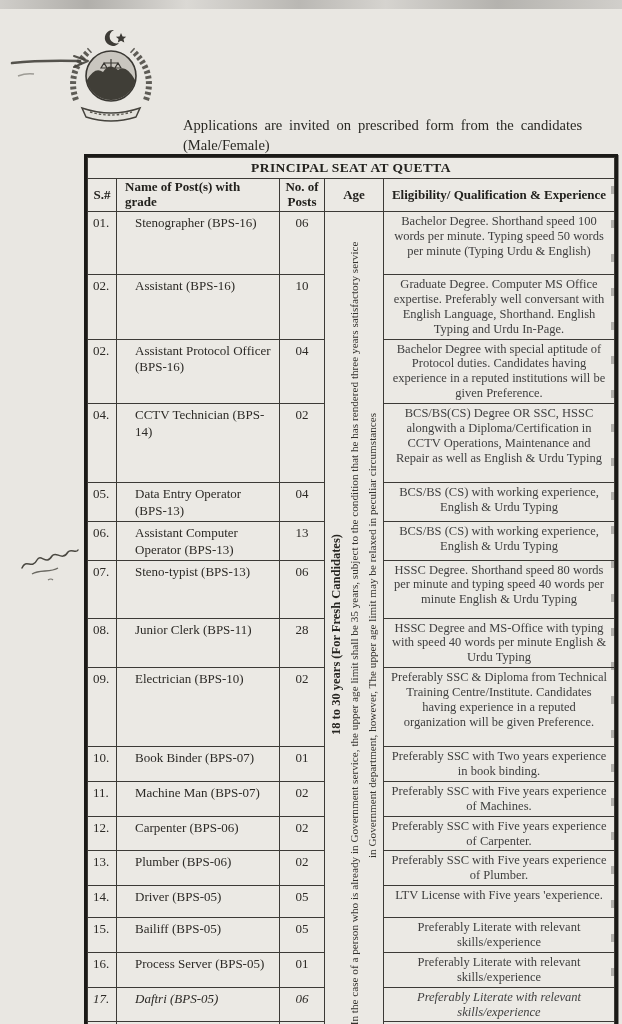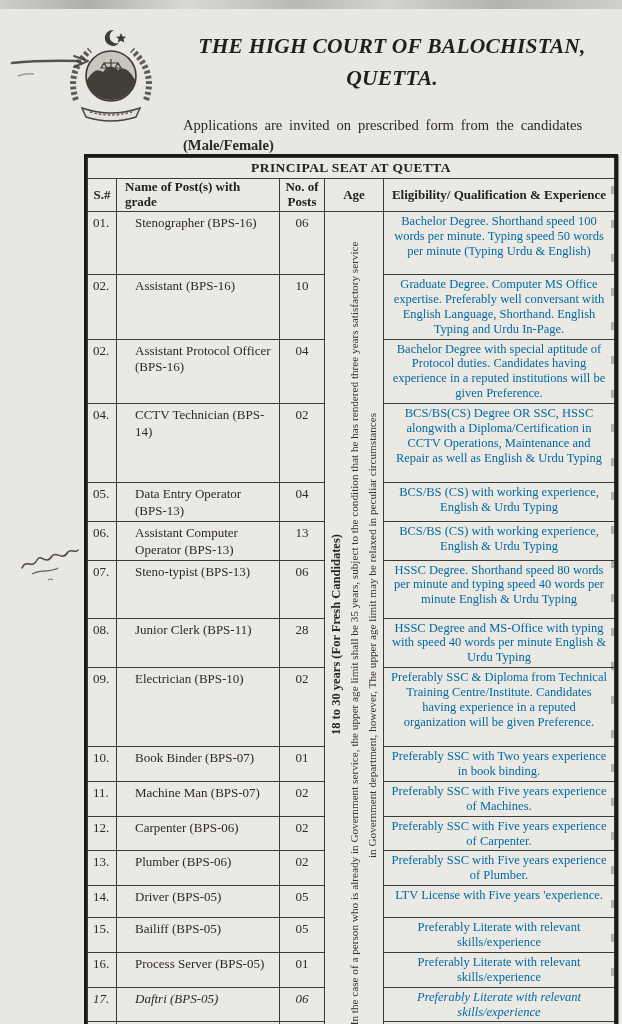--- a/index.html
+++ b/index.html
@@ -20,40 +20,40 @@
   .title-block{
     position:absolute; left:188px; top:30px; width:408px; text-align:center;
     font-weight:bold; font-style:italic; font-size:21.5px; line-height:1.5;
     color:#201f1b; letter-spacing:.2px;
   }
   .intro{
     position:absolute; left:85px; top:115px; width:521px;
     font-size:14.6px; line-height:1.4; color:#2b2a25;
   }
   .intro .line1{ padding-left:98px; word-spacing:3.2px; }
-  .intro b{ font-weight:bold;margin-top:48px; }
+  .intro b{ font-weight:normal;margin-top:48px; }
   .table-wrap{
     position:absolute; left:84px; top:154px; width:528px;
     border:3px solid #1b1a17; border-bottom-width:5px; background:#ebe9e4;
     box-shadow:1px 1px 0 #8a8884;
   }
   table{ width:100%; border-collapse:collapse; table-layout:fixed; }
   col.w-sn{width:29px;} col.w-name{width:163px;} col.w-posts{width:45px;}
   col.w-age{width:59px;} col.w-elig{width:auto;}
   th,td{ border:1px solid #3c3a36; padding:1px 4px; vertical-align:top; }
   .banner-row th{
     height:18px; text-align:center; font-size:13.5px; font-weight:bold;
     letter-spacing:.4px; padding:1px 2px; vertical-align:middle; color:#23221e;
   }
   .head-row th{ font-size:13px; font-weight:bold; vertical-align:middle; text-align:center; line-height:1.15; height:30px; color:#23221e; }
   .head-row th.h-name{ text-align:left; padding-left:8px; }
   td.c-sn{ font-size:13px; padding-left:5px; padding-top:3px; }
   td.c-name{ font-size:13px; padding-left:18px; padding-top:3px; line-height:1.3; }
   td.c-posts{ font-size:13px; text-align:center; padding-top:3px; }
-  td.c-elig{ font-size:12.5px; text-align:center; line-height:1.19; padding:2px 6px; color:#0369a1; }
+  td.c-elig{ font-size:12.5px; text-align:center; line-height:1.19; padding:2px 6px; color:#404040; }
   td.c-age{ text-align:center; vertical-align:middle; padding:0; }
   .age-rot{
     display:inline-block; writing-mode:vertical-rl; transform:rotate(180deg);
     height:792px; text-align:center;
   }
   .age-bold{ font-weight:bold; font-size:12.5px; line-height:1.5; color:#262520; }
   .age-detail{ font-size:11.2px; line-height:1.6; color:#33312c; }
   
   tbody tr:nth-child(1){height:63px;} tbody tr:nth-child(2){height:59px;}
   tbody tr:nth-child(3){height:54px;} tbody tr:nth-child(4){height:79px;}
@@ -88,24 +88,20 @@
     <path d="M69 7 l1.6 3.4 3.6 .3 -2.7 2.4 .8 3.5 -3.3 -1.9 -3.2 1.9 .8 -3.5 -2.7 -2.4 3.6 -.3 z" fill="#3d3b36"></path>
     <path d="M24 74 Q14 46 38 24" stroke="#45433d" stroke-width="6" fill="none" stroke-dasharray="3 2.4" opacity=".85"></path>
     <path d="M94 74 Q104 46 80 24" stroke="#45433d" stroke-width="6" fill="none" stroke-dasharray="3 2.4" opacity=".85"></path>
     <circle cx="59" cy="50" r="25" fill="#c9c6bf" stroke="#3a3833" stroke-width="1.6"></circle>
     <path d="M35 54 Q43 40 51 46 Q57 36 66 44 Q74 38 83 54 L83 56 A25 25 0 0 1 35 56 Z" fill="#403e37"></path>
     <path d="M59 33 v10 M52 37 h14 M52 37 l-3 5 h6 z M66 37 l-3 5 h6 z" stroke="#3a3833" stroke-width="1.2" fill="none"></path>
     <path d="M30 82 q29 10 58 0 l-4 9 q-25 8 -50 0 z" fill="#e4e2dc" stroke="#45433d" stroke-width="1.5"></path>
     <path d="M38 86 q20 6 42 0" stroke="#5a5850" stroke-width="1.4" fill="none" stroke-dasharray="2.5 2"></path>
   </svg>
 
-  <div class="title-block">
-    <div>THE HIGH COURT OF BALOCHISTAN,</div>
-    <div>QUETTA.</div>
-  </div>
 
   <div class="intro">
     <div class="line1"><span>Applications are invited on prescribed form from the candidates</span> <b>(Male/Female)</b></div>
     <div class="line2">having Local/Domicile of Balochistan for the following posts:</div>
   </div>
 
   <div class="table-wrap">
     <table>
       <colgroup>
         <col class="w-sn">

